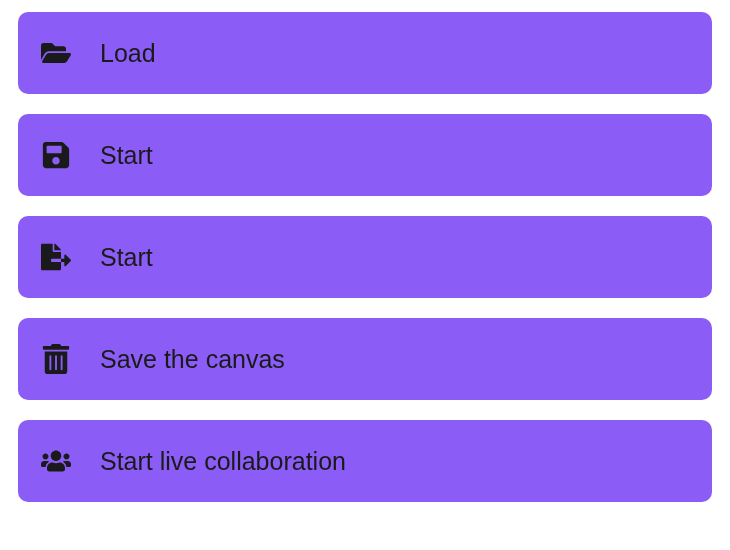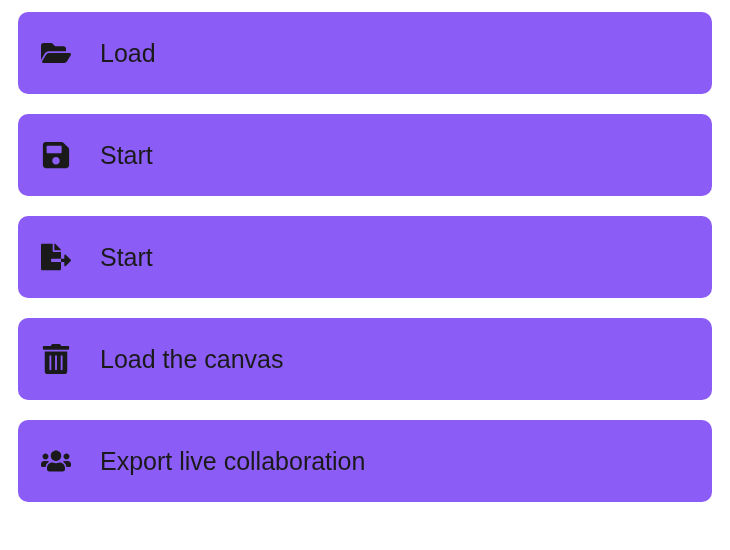--- a/index.html
+++ b/index.html
@@ -79,25 +79,25 @@
     </span>
     <span class="label">Start</span>
   </div>
 
   <div class="menu-item">
     <span class="icon">
       <svg viewBox="0 0 448 512">
           <path d="M32 464a48 48 0 0 0 48 48h288a48 48 0 0 0 48-48V128H32zm272-256a16 16 0 0 1 32 0v224a16 16 0 0 1-32 0zm-96 0a16 16 0 0 1 32 0v224a16 16 0 0 1-32 0zm-96 0a16 16 0 0 1 32 0v224a16 16 0 0 1-32 0zM432 32H312l-9.4-18.7A24 24 0 0 0 281.1 0H166.8a23.72 23.72 0 0 0-21.4 13.3L136 32H16A16 16 0 0 0 0 48v32a16 16 0 0 0 16 16h416a16 16 0 0 0 16-16V48a16 16 0 0 0-16-16z"></path>
         </svg>
     </span>
-    <span class="label">Load the canvas</span>
+    <span class="label">Save the canvas</span>
   </div>
 
   <div class="menu-item">
     <span class="icon">
       <svg viewBox="0 0 640 512">
           <path d="M96 224c35.3 0 64-28.7 64-64s-28.7-64-64-64-64 28.7-64 64 28.7 64 64 64zm448 0c35.3 0 64-28.7 64-64s-28.7-64-64-64-64 28.7-64 64 28.7 64 64 64zm32 32h-64c-17.6 0-33.5 7.1-45.1 18.6 40.3 22.1 68.9 62 75.1 109.4h66c17.7 0 32-14.3 32-32v-32c0-35.3-28.7-64-64-64zm-256 0c61.9 0 112-50.1 112-112S381.9 32 320 32 208 82.1 208 144s50.1 112 112 112zm76.8 32h-8.3c-20.8 10-43.9 16-68.5 16s-47.6-6-68.5-16h-8.3C179.6 288 128 339.6 128 403.2V432c0 26.5 21.5 48 48 48h288c26.5 0 48-21.5 48-48v-28.8c0-63.6-51.6-115.2-115.2-115.2zm-223.7-13.4C161.5 263.1 145.6 256 128 256H64c-35.3 0-64 28.7-64 64v32c0 17.7 14.3 32 32 32h65.9c6.3-47.4 34.9-87.3 75.2-109.4z"></path>
         </svg>
     </span>
-    <span class="label">Export live collaboration</span>
+    <span class="label">Start live collaboration</span>
   </div>
 
 </div>
 
 </body></html>

